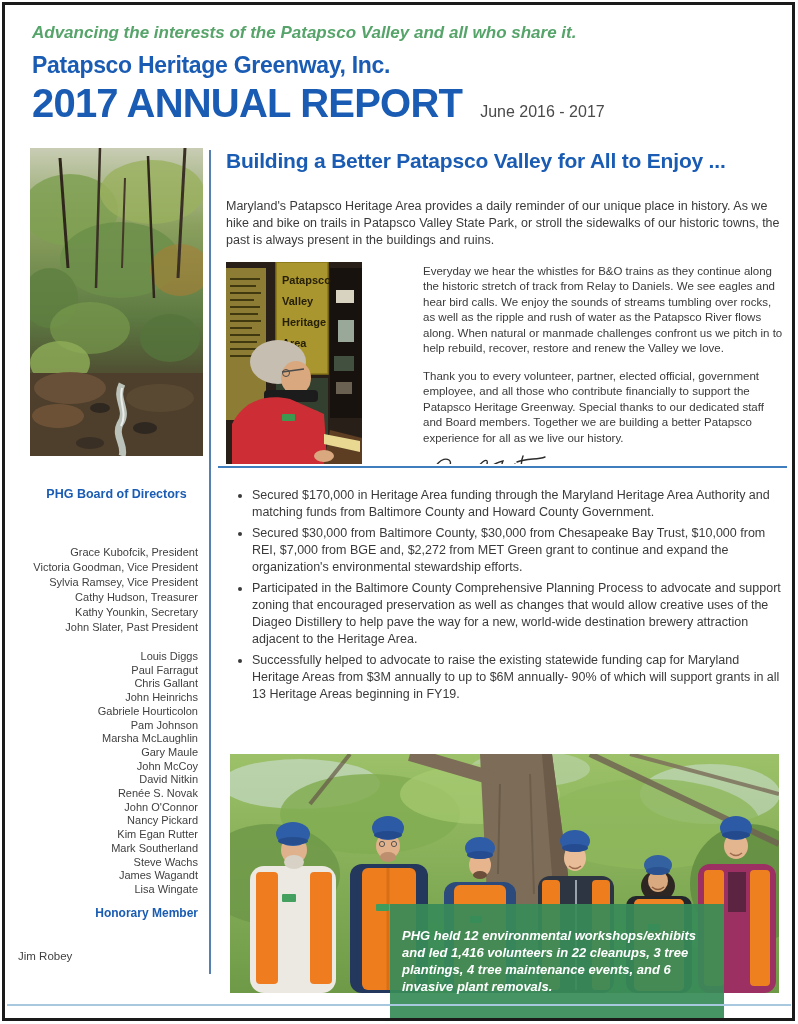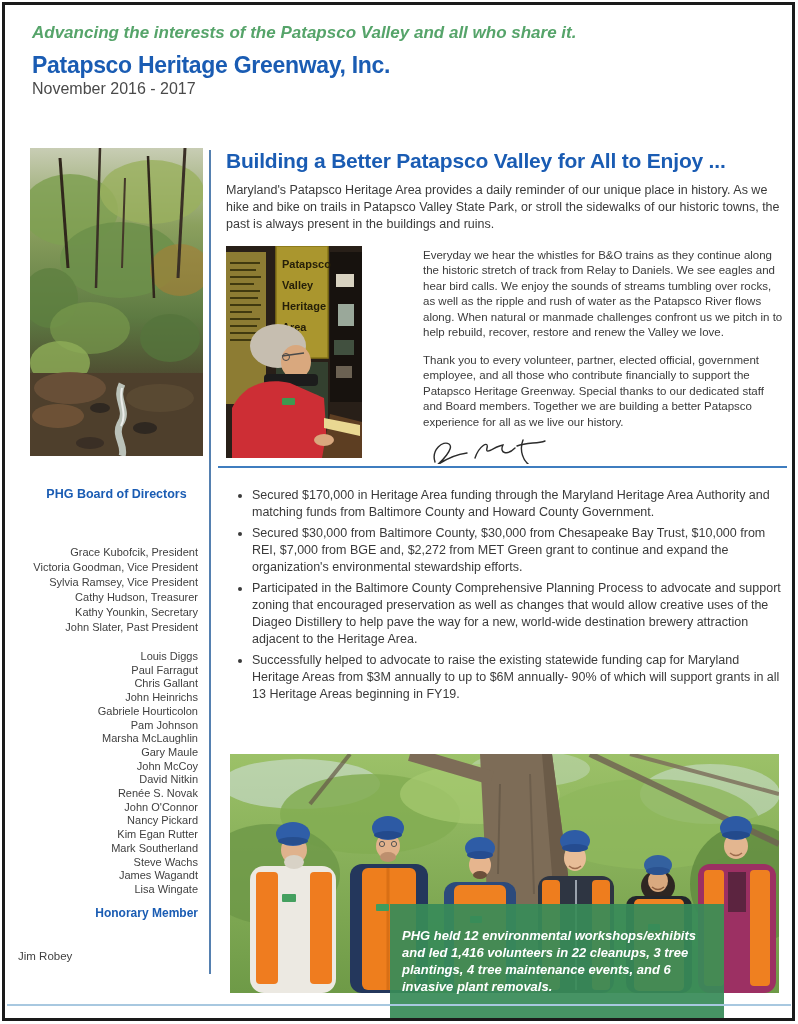--- a/index.html
+++ b/index.html
@@ -25,21 +25,21 @@
            font-size:11px;line-height:13.7px;color:#3f3f3f;}
   .honorary-heading{position:absolute;left:18px;top:906px;width:180px;text-align:right;
                     font-weight:bold;font-size:12px;color:#1a5cb3;}
   .honorary-name{position:absolute;left:18px;top:950px;width:180px;text-align:left;
                  font-size:11.5px;color:#3f3f3f;}
   .v-divider{position:absolute;left:209px;top:150px;width:2px;height:824px;background:#5580b0;}
 
   
   .section1{position:absolute;left:226px;top:148px;width:560px;height:316px;overflow:hidden;}
   .section-heading{font-weight:bold;font-size:21px;line-height:26px;color:#1a5cb3;letter-spacing:-0.2px;}
-  .intro{font-size:12.5px;line-height:17px;margin-top:8px;}
+  .intro{font-size:12.5px;line-height:17px;margin-top:24px;}
   .media-row{display:flex;gap:30px;margin-top:12px;}
   .museum-photo{flex:none;width:136px;height:212px;}
   .media-text{flex:1;font-size:11.5px;line-height:15.5px;margin-left:31px;}
   .media-text .p2{margin:2px 0 0;}
   .media-text .p3{margin:12px 0 0;}
   .sig-block{margin-top:6px;}
   .sig-svg{display:block;margin-left:6px;}
   .sig-caption{font-size:10.5px;color:#333;margin:1px 0 0 30px;}
 
   .hr-blue{position:absolute;left:218px;top:466px;width:569px;height:0;border-top:2px solid #3f7dbf;}
@@ -62,21 +62,22 @@
 </head>
 <body>
 
 <div class="page">
   <div class="frame"></div>
 
   <div class="header">
     <div class="tagline">Advancing the interests of the Patapsco Valley and all who share it.</div>
     <div class="org-name">Patapsco Heritage Greenway, Inc.</div>
     <div class="report-row">
-      <span class="report-date">November 2016 - 2017</span>
+      <span class="report-title">2017 ANNUAL REPORT</span>
+      <span class="report-date">June 2016 - 2017</span>
     </div>
   </div>
 
   <div class="forest-photo">
     <svg width="173" height="308" viewBox="0 0 173 308">
       <defs>
         <linearGradient id="fg" x1="0" y1="0" x2="0" y2="1">
           <stop offset="0" stop-color="#c8cdb4"></stop>
             <stop offset="0.25" stop-color="#8ba05e"></stop>
           <stop offset="0.55" stop-color="#5d7a42"></stop>

